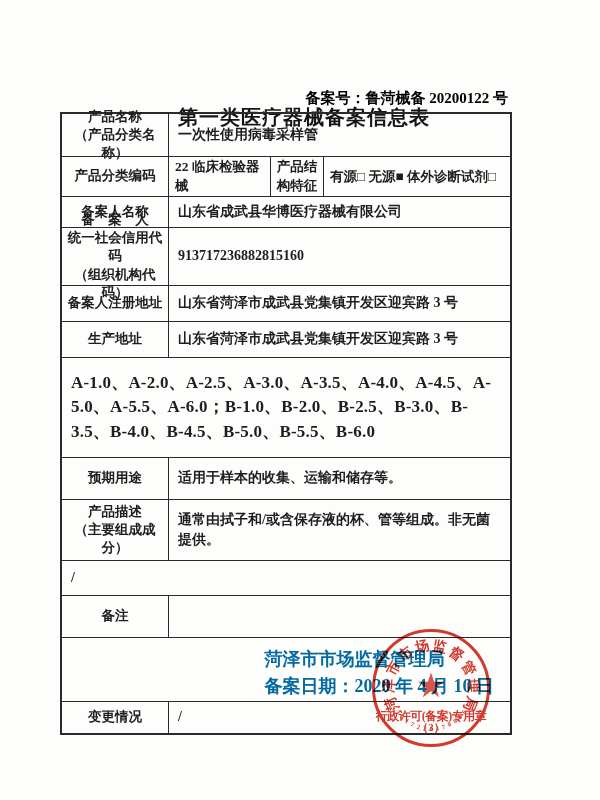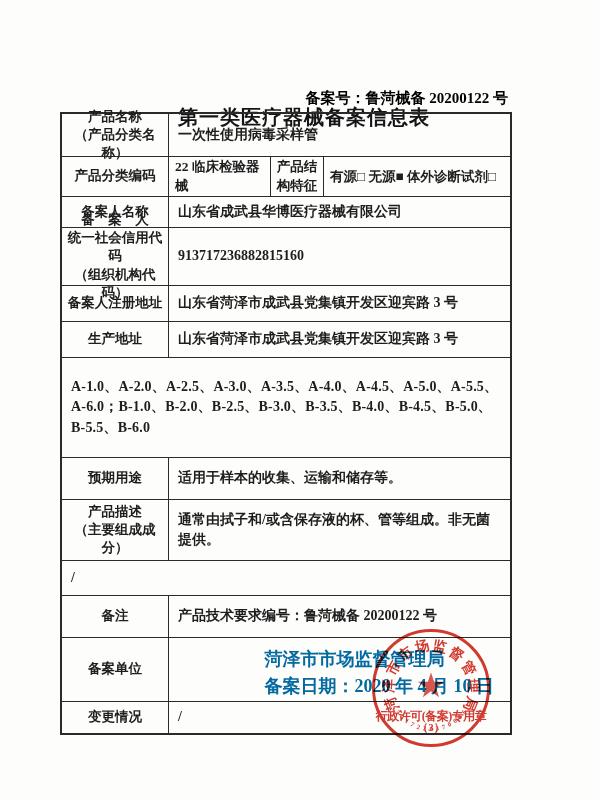--- a/index.html
+++ b/index.html
@@ -42,21 +42,21 @@
     white-space: pre-line;
     padding: 2px 3px;
   }
   .tv {
     flex: 1 1 auto;
     display: flex; align-items: center;
     font-size: 14px; font-weight: 600; line-height: 1.45;
     padding: 3px 9px;
     position: relative;
   }
-  .tv.mono-ish { font-size: 14px; letter-spacing: 0.2px; }
+  .tv.mono-ish { font-size: 17px; letter-spacing: 0.2px; }
   .sub1 {
     flex: 0 0 102px; width: 102px;
     border-right: 1.4px solid #2a2a2a;
     display: flex; align-items: center;
     font-size: 13.5px; font-weight: 600; line-height: 1.4;
     padding: 2px 6px;
   }
   .subl {
     flex: 0 0 53px; width: 53px;
     border-right: 1.4px solid #2a2a2a;
@@ -186,25 +186,23 @@
 （主要组成成分）</div>
       <div class="tv">通常由拭子和/或含保存液的杯、管等组成。非无菌提供。</div>
     </div>
 
     <div class="tr" style="height:35px">
       <div class="tv">/</div>
     </div>
 
     <div class="tr" style="height:42px">
       <div class="tl">备注</div>
-      <div class="tv">产品技术要求编号：鲁菏械备 20200122 号</div>
     </div>
 
     <div class="tr" style="height:64px">
-      <div class="tl">备案单位</div>
       <div class="tv">
         <div class="authority-block">
           <div>菏泽市市场监督管理局</div>
           <div>备案日期：2020 年 4 月 10 日</div>
         </div>
       </div>
     </div>
 
     <div class="tr" style="height:32px">
       <div class="tl">变更情况</div>

